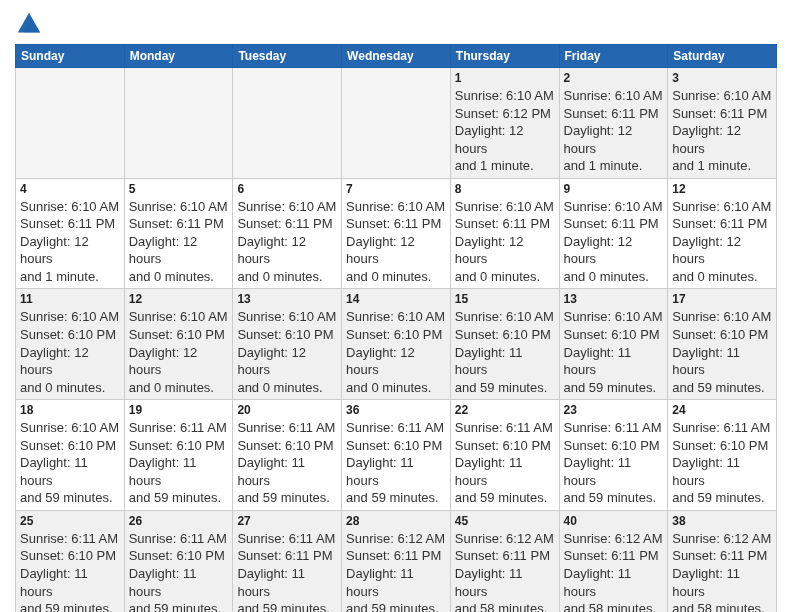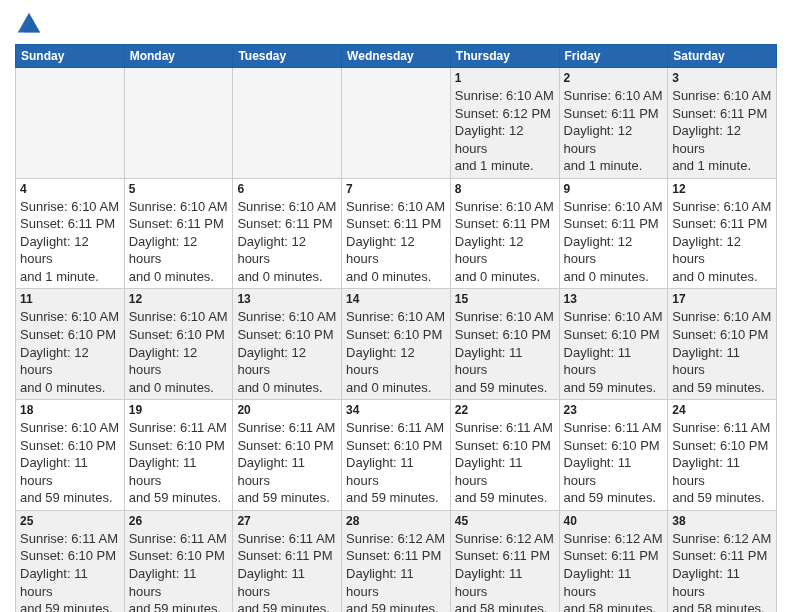--- a/index.html
+++ b/index.html
@@ -277,21 +277,21 @@
 and 59 minutes.</div>
           </td>
           <td>
             <span class="day-num">20</span>
             <div class="day-info" style="white-space: pre-line;">Sunrise: 6:11 AM
 Sunset: 6:10 PM
 Daylight: 11 hours
 and 59 minutes.</div>
           </td>
           <td>
-            <span class="day-num">34</span>
+            <span class="day-num">36</span>
             <div class="day-info" style="white-space: pre-line;">Sunrise: 6:11 AM
 Sunset: 6:10 PM
 Daylight: 11 hours
 and 59 minutes.</div>
           </td>
           <td>
             <span class="day-num">22</span>
             <div class="day-info" style="white-space: pre-line;">Sunrise: 6:11 AM
 Sunset: 6:10 PM
 Daylight: 11 hours

